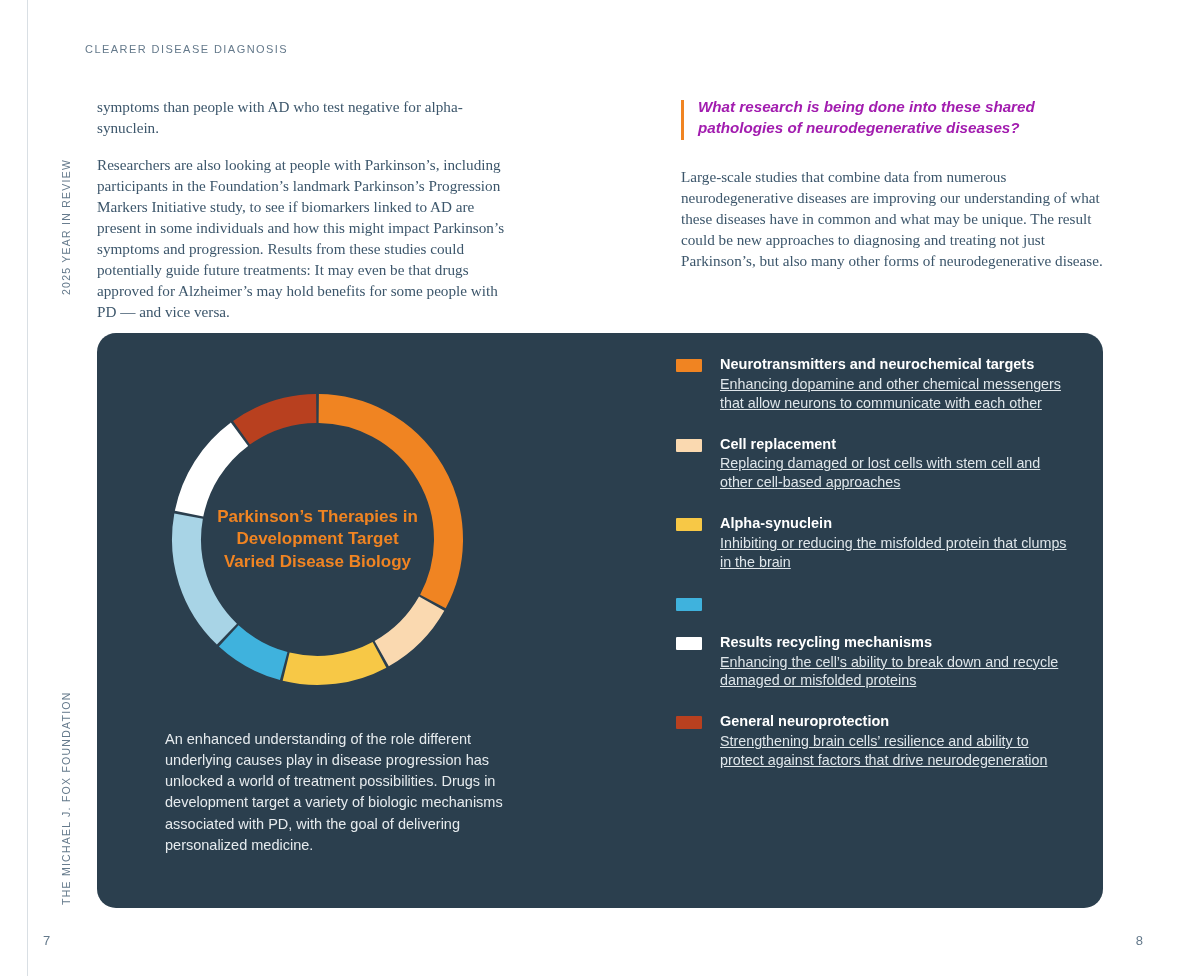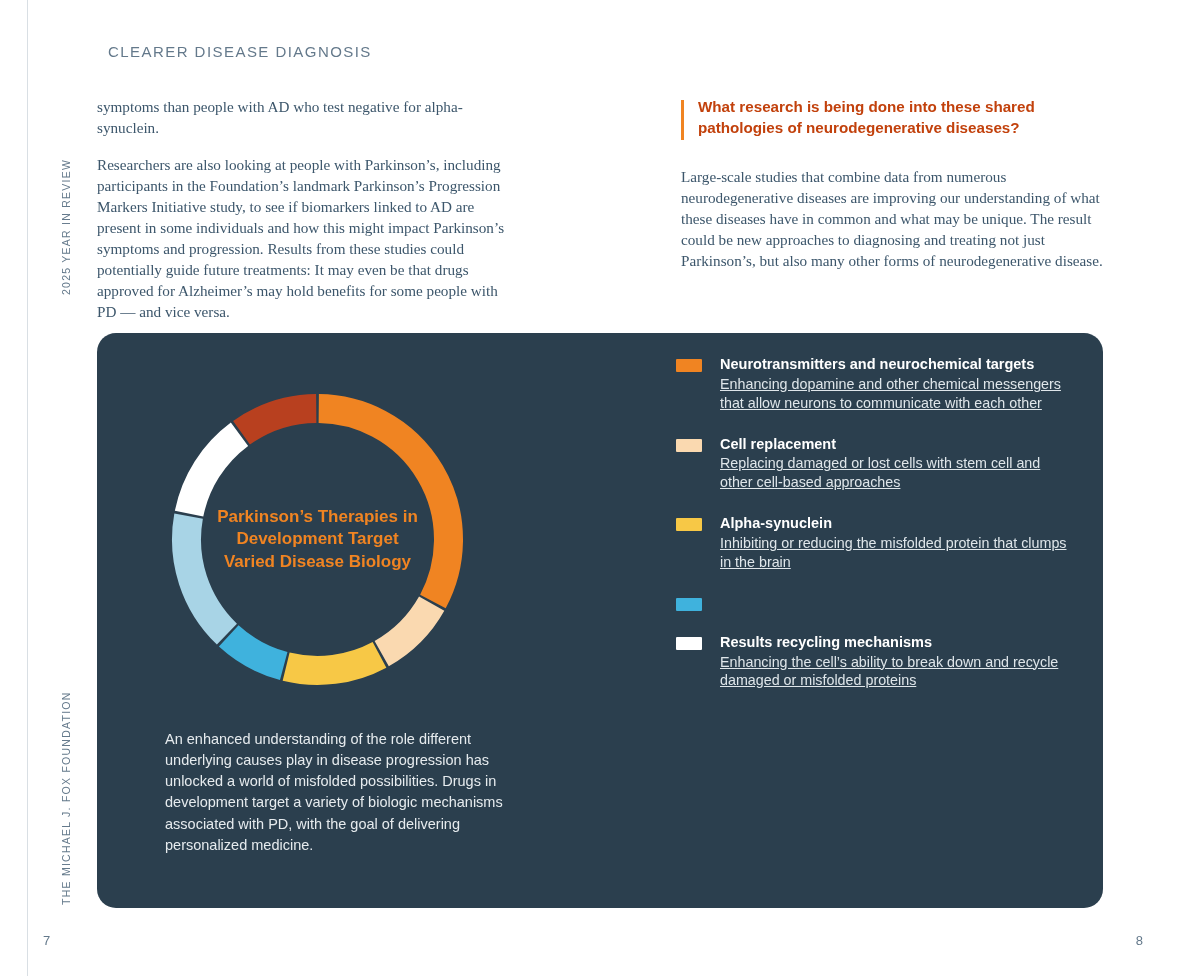--- a/index.html
+++ b/index.html
@@ -34,23 +34,23 @@
     transform-origin: left top;
     transform: rotate(-90deg);
     font-family: "Liberation Sans", sans-serif;
   }
   #rail-year  { top: 295px; left: 60px; }
   #rail-found { top: 905px; left: 60px; }
 
   
   .kicker {
     position: absolute;
-    left: 108px;
+    left: 85px;
     top: 43px;
-    font-size: 15px;
+    font-size: 11px;
     letter-spacing: 1.45px;
     color: #64798b;
     font-family: "Liberation Sans", sans-serif;
   }
 
   
   .col {
     position: absolute;
     color: #3c566b;
     font-size: 15.2px;
@@ -68,24 +68,25 @@
   }
   .q-rule {
     position: absolute;
     left: 0;
     top: 3px;
     width: 2.5px;
     height: 40px;
     background: #f08422;
   }
   .q-text {
-    color: #c2410c;
+    color: #a21caf;
     font-weight: bold;
     font-size: 15.2px;
     line-height: 1.38;
+    font-style: italic;
   }
 
   
   .panel {
     position: absolute;
     left: 97px;
     top: 333px;
     width: 1006px;
     height: 575px;
     background: #2b3f4e;
@@ -207,21 +208,21 @@
           <path d="M 62.005 115.397 A 131 131 0 0 1 -31.359 127.191" fill="none" stroke="#f7c846" stroke-width="29"></path>
           <path d="M -33.795 126.566 A 131 131 0 0 1 -88.755 96.351" fill="none" stroke="#3fb2dd" stroke-width="29"></path>
           <path d="M -90.588 94.630 A 131 131 0 0 1 -128.909 -23.311" fill="none" stroke="#a8d4e6" stroke-width="29"></path>
           <path d="M -128.438 -25.781 A 131 131 0 0 1 -78.014 -105.237" fill="none" stroke="#ffffff" stroke-width="29"></path>
           <path d="M -75.979 -106.715 A 131 131 0 0 1 -1.257 -130.994" fill="none" stroke="#b8401f" stroke-width="29"></path>
         </g>
     </svg>
     <div class="donut-center">Parkinson’s Therapies in Development Target Varied Disease Biology</div>
   </div>
 
-  <div class="panel-caption">An enhanced understanding of the role different underlying causes play in disease progression has unlocked a world of misfolded possibilities. Drugs in development target a variety of biologic mechanisms associated with PD, with the goal of delivering personalized medicine.</div>
+  <div class="panel-caption">An enhanced understanding of the role different underlying causes play in disease progression has unlocked a world of treatment possibilities. Drugs in development target a variety of biologic mechanisms associated with PD, with the goal of delivering personalized medicine.</div>
 
   <div class="legend" id="legend-list">
       <div class="legend-item">
         <span class="swatch" style="background: rgb(240, 132, 34);"></span>
         <div class="legend-txt">
           <div class="legend-title">Neurotransmitters and neurochemical targets</div>
           <div class="legend-desc">Enhancing dopamine and other chemical messengers that allow neurons to communicate with each other</div>
         </div>
       </div>
       <div class="legend-item">
@@ -241,18 +242,25 @@
       <div class="legend-item">
         <span class="swatch" style="background: rgb(63, 178, 221);"></span>
       </div>
       <div class="legend-item">
         <span class="swatch" style="background: rgb(255, 255, 255);"></span>
         <div class="legend-txt">
           <div class="legend-title">Results recycling mechanisms</div>
           <div class="legend-desc">Enhancing the cell’s ability to break down and recycle damaged or misfolded proteins</div>
         </div>
       </div>
+      <div class="legend-item">
+        <span class="swatch" style="background: rgb(184, 64, 31);"></span>
+        <div class="legend-txt">
+          <div class="legend-title">General neuroprotection</div>
+          <div class="legend-desc">Strengthening brain cells’ resilience and ability to protect against factors that drive neurodegeneration</div>
+        </div>
+      </div>
     </div>
 
 </div>
 
 <div class="folio" id="folio-left">7</div>
 <div class="folio" id="folio-right">8</div>
 
 </body></html>

